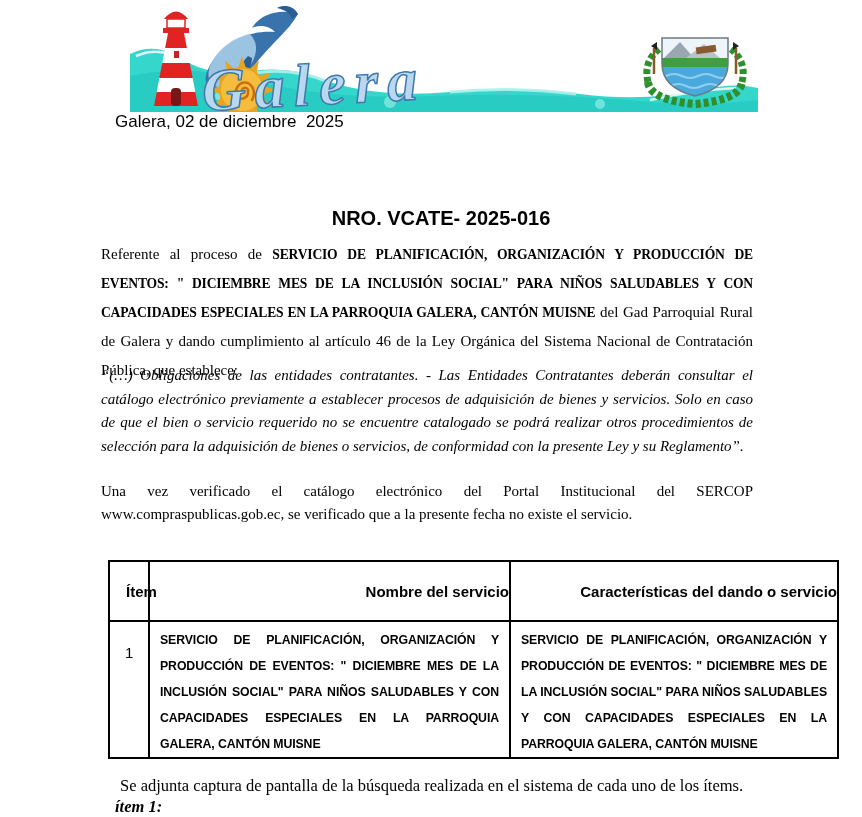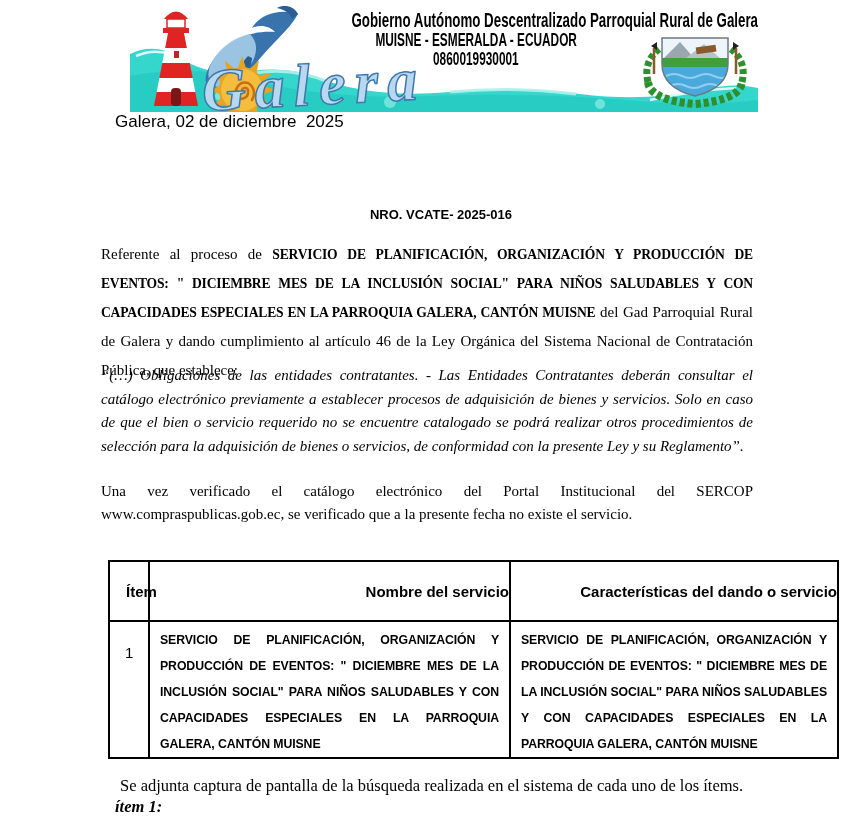--- a/index.html
+++ b/index.html
@@ -13,21 +13,21 @@
   .banner { position:absolute; left:130px; top:4px; width:628px; height:108px; }
   .banner svg { position:absolute; left:0; top:0; }
   .org-block { position:absolute; left:150px; top:6px; width:392px; text-align:center; line-height:19px; }
   .narrow { display:inline-block; transform:scale(0.74,1.12); transform-origin:center top; white-space:nowrap; font-weight:bold; }
   .org-l1 { font-size:18px; }
   .org-l2, .org-l3 { font-size:16px; }
   
   .dateline { position:absolute; left:115px; top:112px; font-size:17px; white-space:pre; }
   .title-wrap { position:absolute; left:115px; width:652px; text-align:center; font-weight:bold; }
   .doc-title { top:167px; font-size:15.5px; }
-  .doc-number { top:207px; font-size:13px; }
+  .doc-number { top:207px; font-size:20px; }
   .para { position:absolute; left:101px; width:652px; text-align:justify; font-size:15px;font-family:Liberation Serif, serif; }
   .p-referente { top:240px; line-height:29px; }
   .cond-bold { font-weight:bold; font-size:13.6px; letter-spacing:-0.2px; }
   .p-quote { top:364px; line-height:23.5px; font-style:italic; }
   .p-verif { top:480px; line-height:23px; }
   
   .catalog-table {
     position:absolute; left:108px; top:560px; width:729px;
     border-collapse:collapse; table-layout:fixed;
   }
@@ -137,25 +137,20 @@
           <rect x="566" y="42" width="20" height="7" fill="#8a5a2c" transform="rotate(-8 576 45)"></rect>
           <rect x="532" y="54" width="66" height="9" fill="#3da03d"></rect>
           <rect x="532" y="63" width="66" height="29" fill="#4aa9dc"></rect>
           <path d="M536,72 q8,-4 16,0 q8,4 16,0 q8,-4 16,0 q8,4 14,0" stroke="#8fd0ef" stroke-width="2" fill="none"></path>
           <path d="M540,82 q8,-4 16,0 q8,4 16,0 q8,-4 16,0" stroke="#8fd0ef" stroke-width="2" fill="none"></path>
         </g>
         <path d="M532,34 L598,34 L598,60 Q598,84 565,92 Q532,84 532,60 Z" fill="none" stroke="#6b7a85" stroke-width="1.5"></path>
       </g>
     </svg>
 
-    <div class="org-block">
-      <div class="org-l1"><span class="narrow">Gobierno Autónomo Descentralizado Parroquial Rural de Galera</span></div>
-      <div class="org-l2"><span class="narrow">MUISNE - ESMERALDA - ECUADOR</span></div>
-      <div class="org-l3"><span class="narrow">0860019930001</span></div>
-    </div>
   </div>
 
   <div class="dateline">Galera, 02 de diciembre  2025</div>
 
   <div class="title-wrap doc-number">NRO. VCATE- 2025-016</div>
 
   <div class="para p-referente"><span>Referente al proceso de </span><span class="cond-bold">SERVICIO DE PLANIFICACIÓN, ORGANIZACIÓN Y PRODUCCIÓN DE EVENTOS: " DICIEMBRE MES DE LA INCLUSIÓN SOCIAL" PARA NIÑOS SALUDABLES Y CON CAPACIDADES ESPECIALES EN LA PARROQUIA GALERA, CANTÓN MUISNE</span><span> del Gad Parroquial Rural de Galera y dando cumplimiento al artículo 46 de la Ley Orgánica del Sistema Nacional de Contratación Pública, que establece:</span></div>
 
   <div class="para p-quote">“(…) Obligaciones de las entidades contratantes. - Las Entidades Contratantes deberán consultar el catálogo electrónico previamente a establecer procesos de adquisición de bienes y servicios. Solo en caso de que el bien o servicio requerido no se encuentre catalogado se podrá realizar otros procedimientos de selección para la adquisición de bienes o servicios, de conformidad con la presente Ley y su Reglamento”.</div>
 

